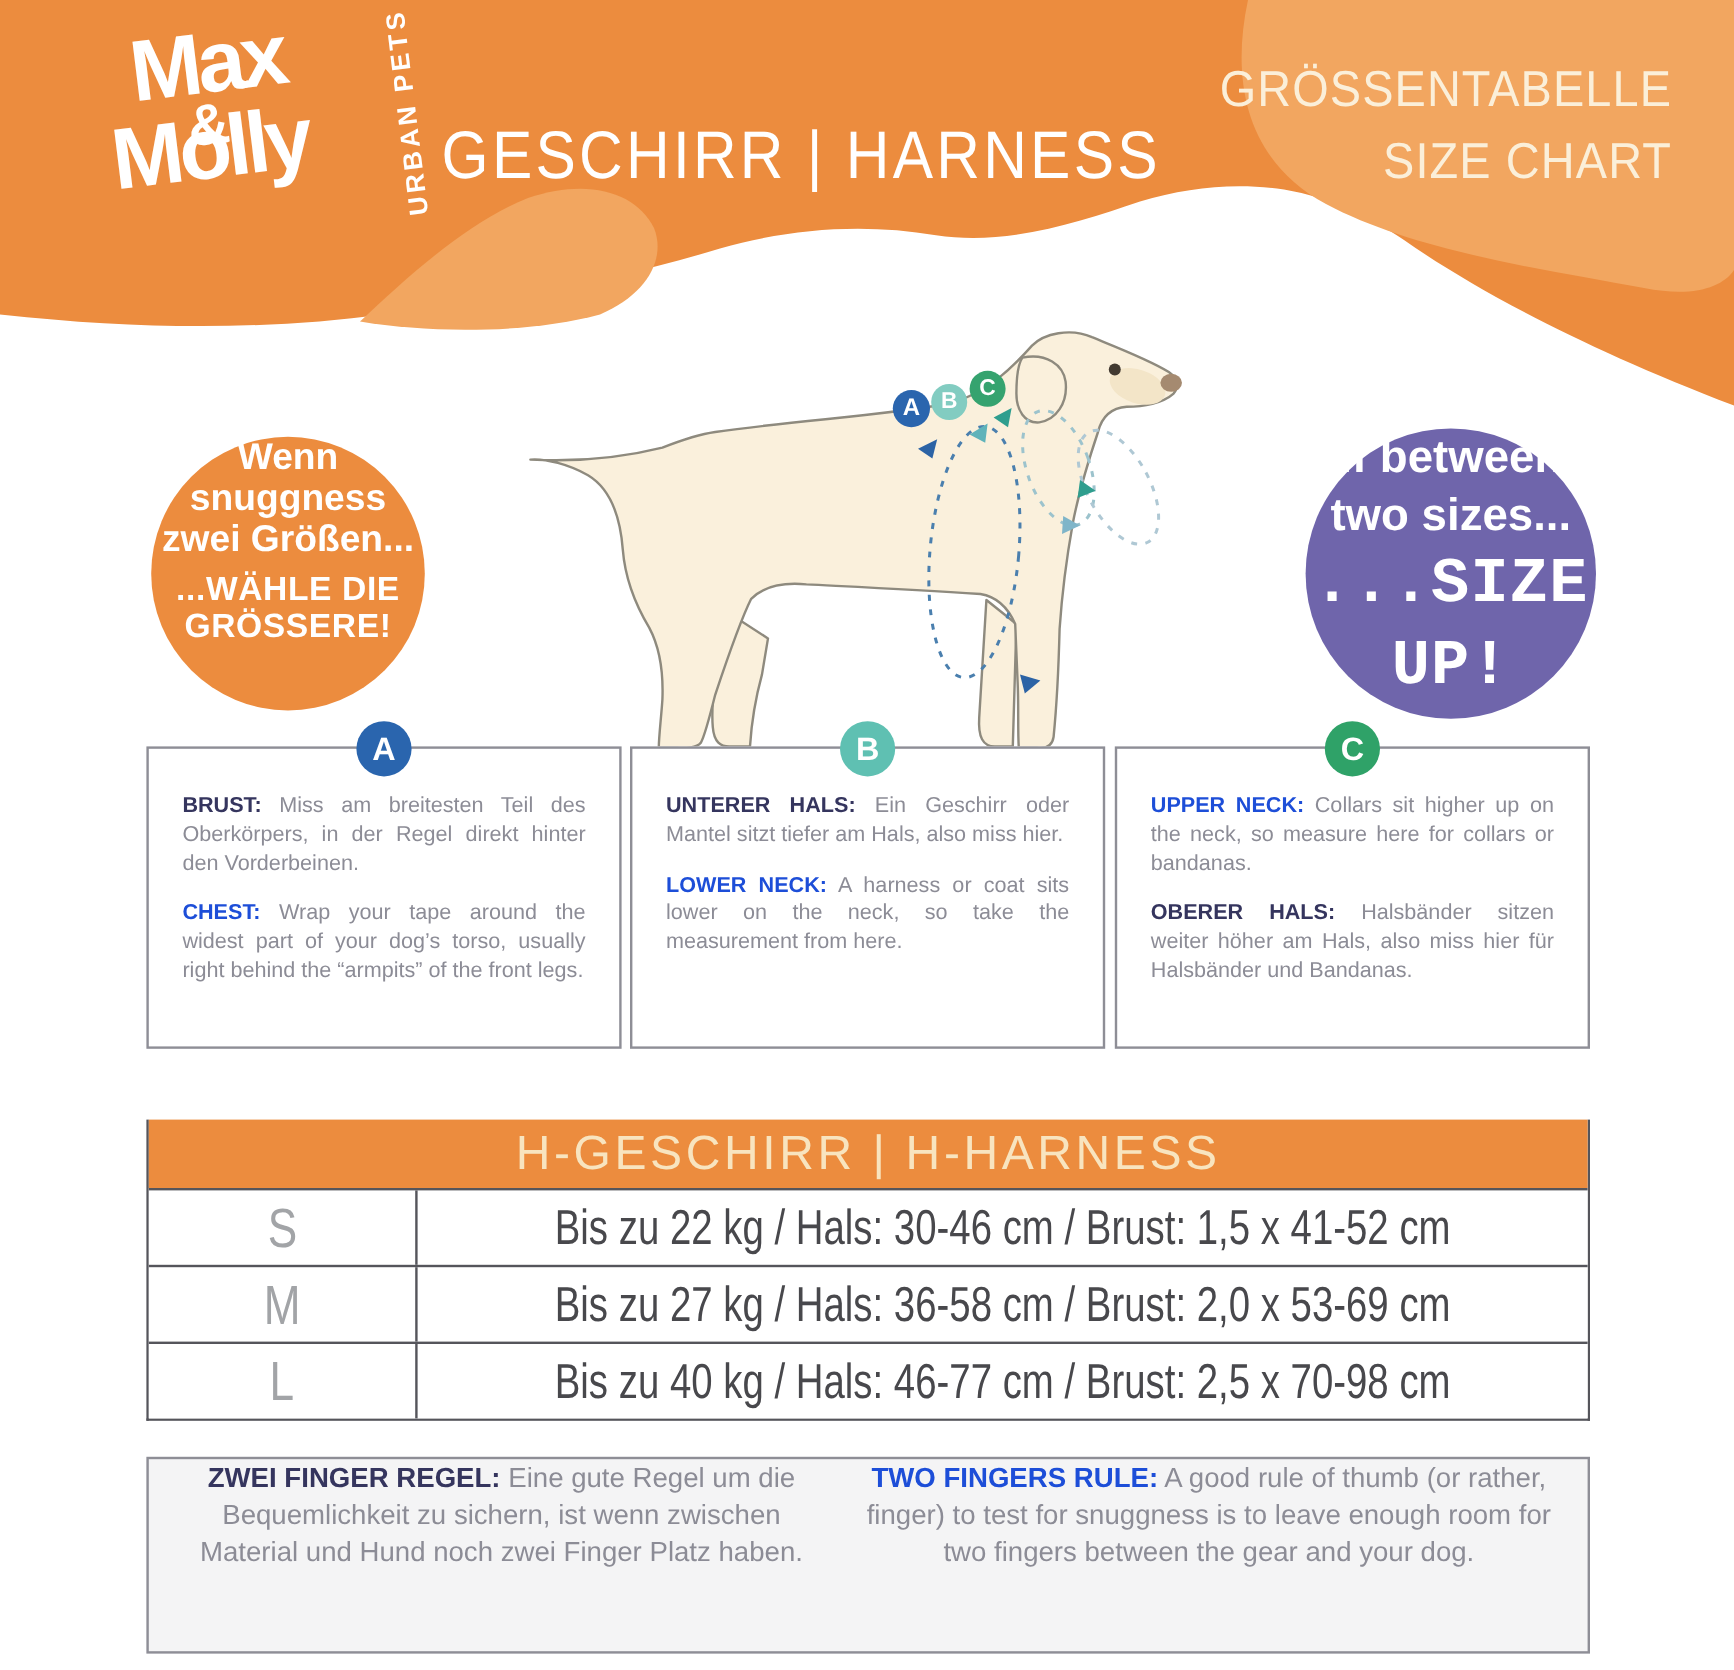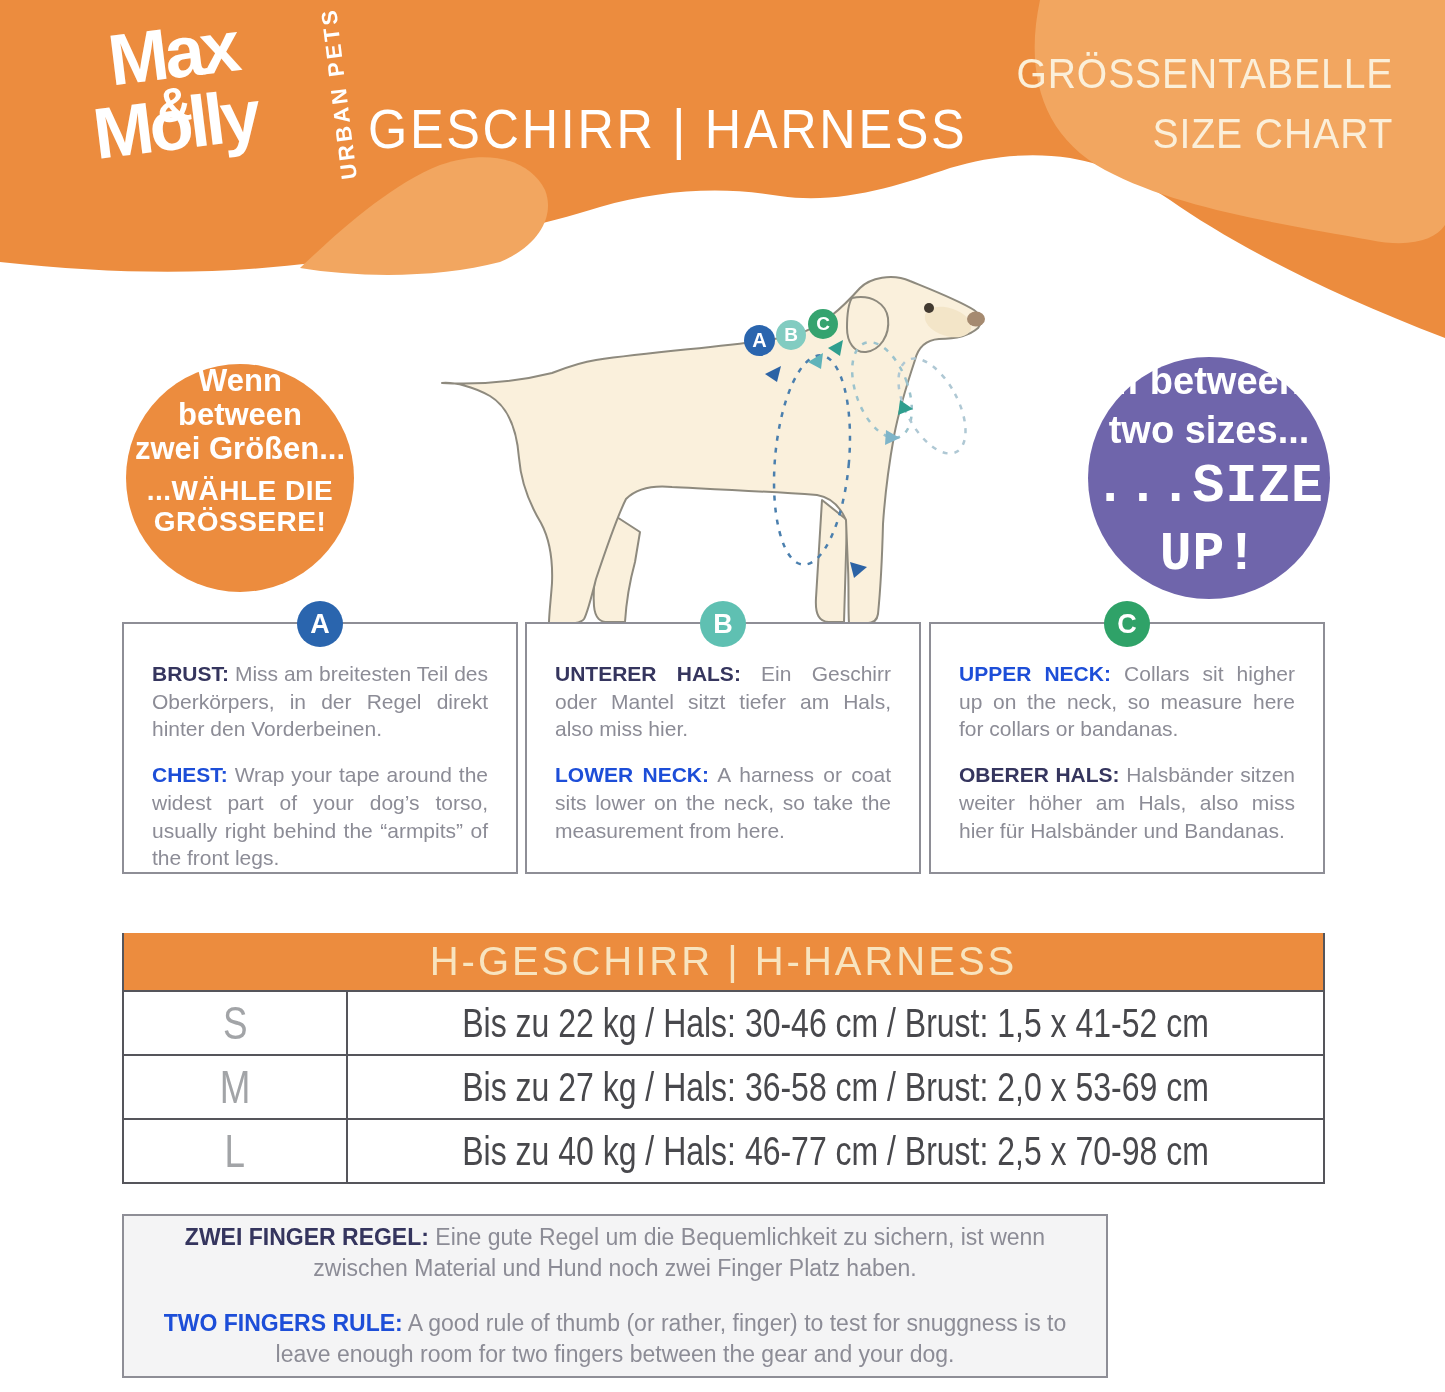--- a/index.html
+++ b/index.html
@@ -41,39 +41,39 @@
   .m-c{left:808px;top:309px;width:30px;height:30px;background:#35A36F;font-size:19px;}
 
   
   .info-box{position:absolute;top:622px;width:396px;height:252px;background:#fff;
             border:2px solid #8E8E96;box-sizing:border-box;padding:36px 28px 0 28px;}
   .box-a{left:122px;} .box-b{left:525px;} .box-c{left:929px;}
   .box-badge{position:absolute;top:-23px;left:50%;transform:translateX(-50%);
              width:46px;height:46px;border-radius:50%;color:#fff;font-weight:bold;font-size:27px;
              display:flex;align-items:center;justify-content:center;}
   .bg-a{background:#2A65AE;} .bg-b{background:#5FC0B2;} .bg-c{background:#2FA268;}
-  .info-box p{margin:0 0 18px 0;font-size:21px;line-height:1.32;color:#8C8C96;text-align:justify;}
+  .info-box p{margin:0 0 18px 0;font-size:18px;line-height:1.32;color:#8C8C96;text-align:justify;}
   .lbl-de{color:#35355E;font-weight:bold;}
   .lbl-en{color:#1d4ed8;font-weight:bold;}
 
   
   .size-table{position:absolute;left:122px;top:893px;width:1203px;box-sizing:border-box;
               border:2px solid #55555B;border-top:none;margin-top:40px;}
   .t-header{height:57px;background:#EC8C3E;display:flex;align-items:center;justify-content:center;}
   .t-header span{color:#F8E4BF;font-size:40px;letter-spacing:3px;white-space:nowrap;}
   .t-row{display:flex;height:62px;border-top:2px solid #55555B;background:#fff;}
   .t-size{width:224px;flex:0 0 224px;display:flex;align-items:center;justify-content:center;
           border-right:2px solid #55555B;box-sizing:border-box;}
   .t-size span{font-size:46px;color:#A2A4A7;transform:scaleX(.8);}
   .t-specs{flex:1;display:flex;align-items:center;justify-content:center;}
   .t-specs span{font-size:41px;color:#48484C;white-space:nowrap;transform:scaleX(.78);}
 
   
-  .footer-box{position:absolute;left:122px;top:1214px;width:986px;height:164px;background:#F4F4F5;
-              border:2px solid #8E8E96;box-sizing:border-box;display:flex;flex-direction:column;
+  .footer-box{position:absolute;left:122px;top:1214px;width:1203px;height:164px;background:#F4F4F5;
+              border:2px solid #8E8E96;box-sizing:border-box;display:flex;flex-direction:row;
               justify-content:center;gap:24px;padding:0 22px;text-align:center;}
   .footer-box p{margin:0;font-size:23px;line-height:1.35;color:#8C8C96;}
 </style>
 </head>
 <body>
 
 <div class="page">
 
   <svg class="header-bg" viewBox="0 0 1445 345" preserveAspectRatio="none">
     <path fill="#EC8C3E" d="M0,0 L1445,0 L1445,338
@@ -96,21 +96,21 @@
   </div>
 
   <div class="header-title">GESCHIRR | HARNESS</div>
   <div class="header-right">
     <div>GRÖSSENTABELLE</div>
     <div>SIZE CHART</div>
   </div>
 
   <div class="circle circle-left">
     <div>Wenn</div>
-    <div>between</div>
+    <div>snuggness</div>
     <div>zwei Größen...</div>
     <div class="c-em c-gap">...WÄHLE DIE</div>
     <div class="c-em">GRÖSSERE!</div>
   </div>
 
   <div class="circle circle-right">
     <div>If between</div>
     <div>two sizes...</div>
     <div class="c-up">...SIZE UP!</div>
   </div>

